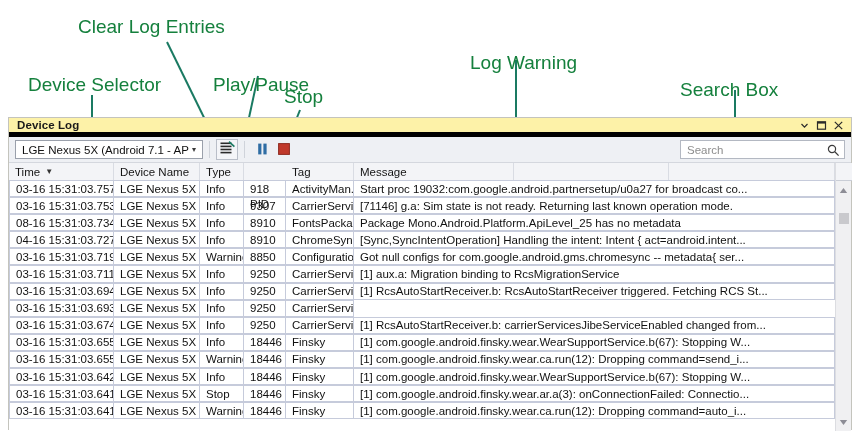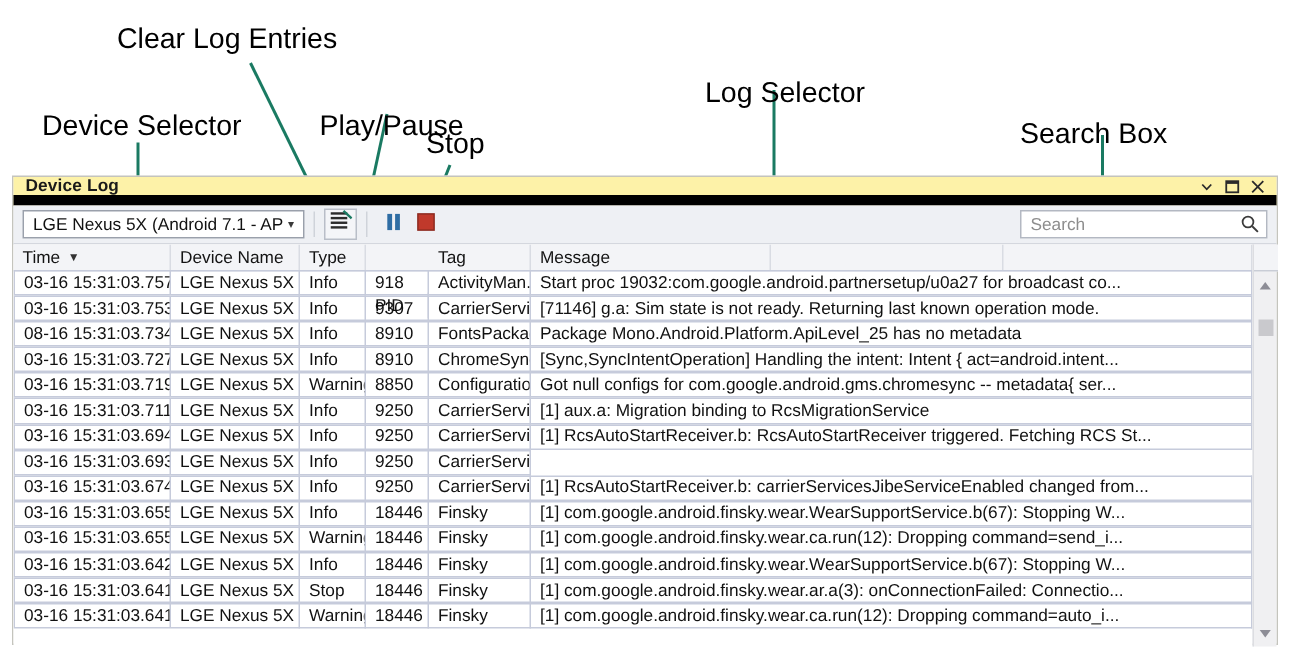--- a/index.html
+++ b/index.html
@@ -9,40 +9,40 @@
     background: #ffffff;
     font-family: "Liberation Sans", sans-serif;
     overflow: hidden;
   }
   #root { position: relative; width: 860px; height: 440px; background: #fff; }
 
   
   #annotations { position: absolute; inset: 0; pointer-events: none; }
   .anno-label {
     position: absolute;
-    color: #000000;
+    color: #15803d;
     font-family: "Liberation Sans", sans-serif;
     font-size: 19px;
     white-space: nowrap;
   }
   #anno-svg { position: absolute; left: 0; top: 0; width: 860px; height: 440px; }
 
   
   #window {
     position: absolute;
     left: 8px; top: 117px;
     width: 844px; height: 313px;
     border: 1px solid #c4c4bd;
     background: #fdfdfd;
   }
   
   #titlebar {
     height: 19px;
     background: #fdf2a8;
-    border-bottom: 7px solid #000000;
+    border-bottom: 5px solid #000000;
     display: flex; align-items: center;
     padding: 0 4px 0 8px;
   }
   #titlebar-title {
     font-size: 11.5px; color: #1a1a1a; font-weight: bold;
     letter-spacing: 0.1px;
   }
   #titlebar-spacer { flex: 1; }
   .tb-btn {
     width: 17px; height: 17px;
@@ -192,21 +192,21 @@
     </svg>
 
     <div class="anno-label" style="left:28px; top:74px;">Device Selector</div>
 
     <div class="anno-label" style="left:78px; top:16px;">Clear Log Entries</div>
 
     <div class="anno-label" style="left:213px; top:51px;margin-top:23px;">Play/Pause</div>
 
     <div class="anno-label" style="left:284px; top:86px;">Stop</div>
 
-    <div class="anno-label" style="left:470px; top:52px;">Log Selector</div>
+    <div class="anno-label" style="left:470px; top:52px;">Log Warning</div>
 
     <div class="anno-label" style="left:680px; top:79px;">Search Box</div>
   </div>
 
   <div id="window">
 
     <div id="titlebar">
       <span id="titlebar-title">Device Log</span>
       <span id="titlebar-spacer"></span>
 
@@ -328,21 +328,21 @@
             </div>
             <div class="grid-row data-row">
               <div class="dcell c-time">08-16 15:31:03.734</div>
               <div class="dcell c-device">LGE Nexus 5X</div>
               <div class="dcell c-type">Info</div>
               <div class="dcell c-pid">8910</div>
               <div class="dcell c-tag">FontsPackag...</div>
               <div class="dcell c-msg">Package Mono.Android.Platform.ApiLevel_25 has no metadata</div>
             </div>
             <div class="grid-row data-row">
-              <div class="dcell c-time">03-16 15:31:03.727</div>
+              <div class="dcell c-time">04-16 15:31:03.727</div>
               <div class="dcell c-device">LGE Nexus 5X</div>
               <div class="dcell c-type">Info</div>
               <div class="dcell c-pid">8910</div>
               <div class="dcell c-tag">ChromeSync</div>
               <div class="dcell c-msg">[Sync,SyncIntentOperation] Handling the intent: Intent { act=android.intent...</div>
             </div>
             <div class="grid-row data-row">
               <div class="dcell c-time">03-16 15:31:03.719</div>
               <div class="dcell c-device">LGE Nexus 5X</div>
               <div class="dcell c-type">Warning</div>

